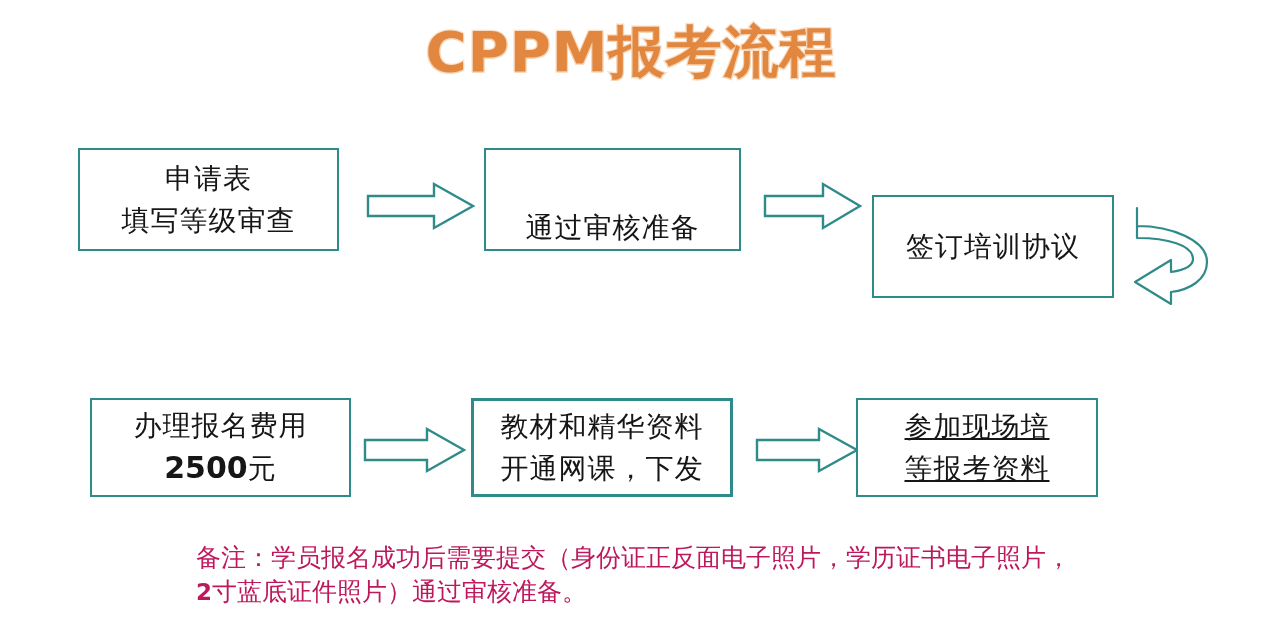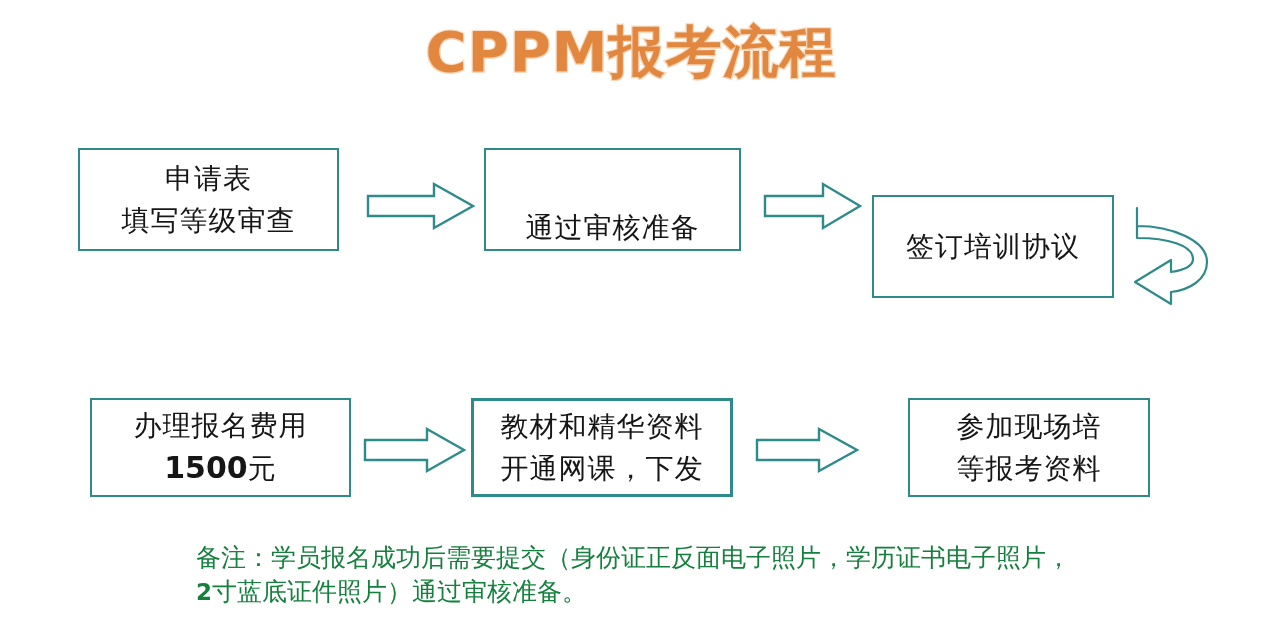--- a/index.html
+++ b/index.html
@@ -62,39 +62,39 @@
     letter-spacing: 0px;
   }
 
   
   #box-1 { left: 78px;  top: 148px; width: 261px; height: 103px; }
   #box-2 { left: 484px; top: 148px; width: 257px; height: 103px; align-items: flex-end; }
   #box-3 { left: 872px; top: 148px; width: 242px; height: 103px; margin-top: 47px; }
   
   #box-4 { left: 90px;  top: 398px; width: 261px; height: 99px; }
   #box-5 { left: 471px; top: 398px; width: 262px; height: 99px; border-width: 3px; }
-  #box-6 { left: 908px; top: 398px; width: 242px; height: 99px; }
+  #box-6 { left: 856px; top: 398px; width: 242px; height: 99px; text-decoration: underline; }
 
   
   .arrow {
     position: absolute;
   }
   #arrow-1 { left: 366px; top: 178px; width: 110px; height: 56px; }
   #arrow-2 { left: 763px; top: 178px; width: 100px; height: 56px; }
   #arrow-3 { left: 363px; top: 424px; width: 104px; height: 52px; }
   #arrow-4 { left: 755px; top: 424px; width: 105px; height: 52px; }
   #arrow-curve { left: 1131px; top: 196px; width: 100px; height: 112px; }
 
   
   #note {
     position: absolute;
     left: 196px;
     top: 541px;
     width: 900px;
-    color: #15803d;
+    color: #be185d;
     font-size: 25px;
     line-height: 34px;
     letter-spacing: 0px;
     text-align: left;
   }
   #note .nline { display: block; white-space: nowrap; }
   #note .nnum {
     font-family: "DejaVu Sans", "Liberation Sans", sans-serif;
     font-weight: 700;
     font-size: 23px;
@@ -144,21 +144,21 @@
              L40,64
              L40,76
              C54,74 62,70 62,63
              C62,49 36,42 6,42
              Z" fill="#ffffff" stroke="#2f8a8a" stroke-width="2.2" stroke-linejoin="round"></path>
   </svg>
 
   <div class="pbox" id="box-4">
     <span class="ptext">
       <span class="ln">办理报名费用</span>
-      <span class="ln"><span class="num">1500</span><span>元</span></span>
+      <span class="ln"><span class="num">2500</span><span>元</span></span>
     </span>
   </div>
 
   <svg class="arrow" id="arrow-3" viewBox="0 0 104 52">
     <path d="M2,16 L64,16 L64,5 L101,26 L64,47 L64,36 L2,36 Z" fill="#ffffff" stroke="#2f8a8a" stroke-width="2.4" stroke-linejoin="miter"></path>
   </svg>
 
   <div class="pbox" id="box-5">
     <span class="ptext">
       <span class="ln">教材和精华资料</span>

